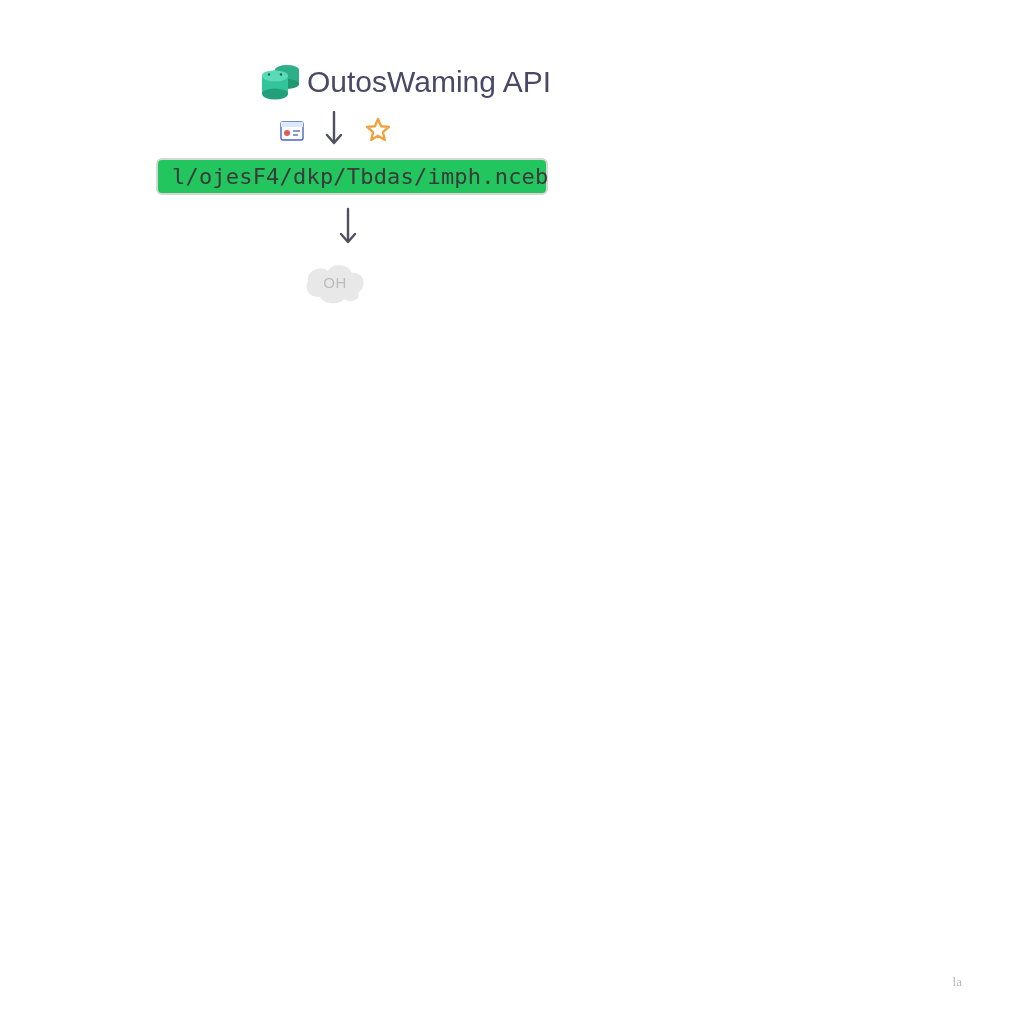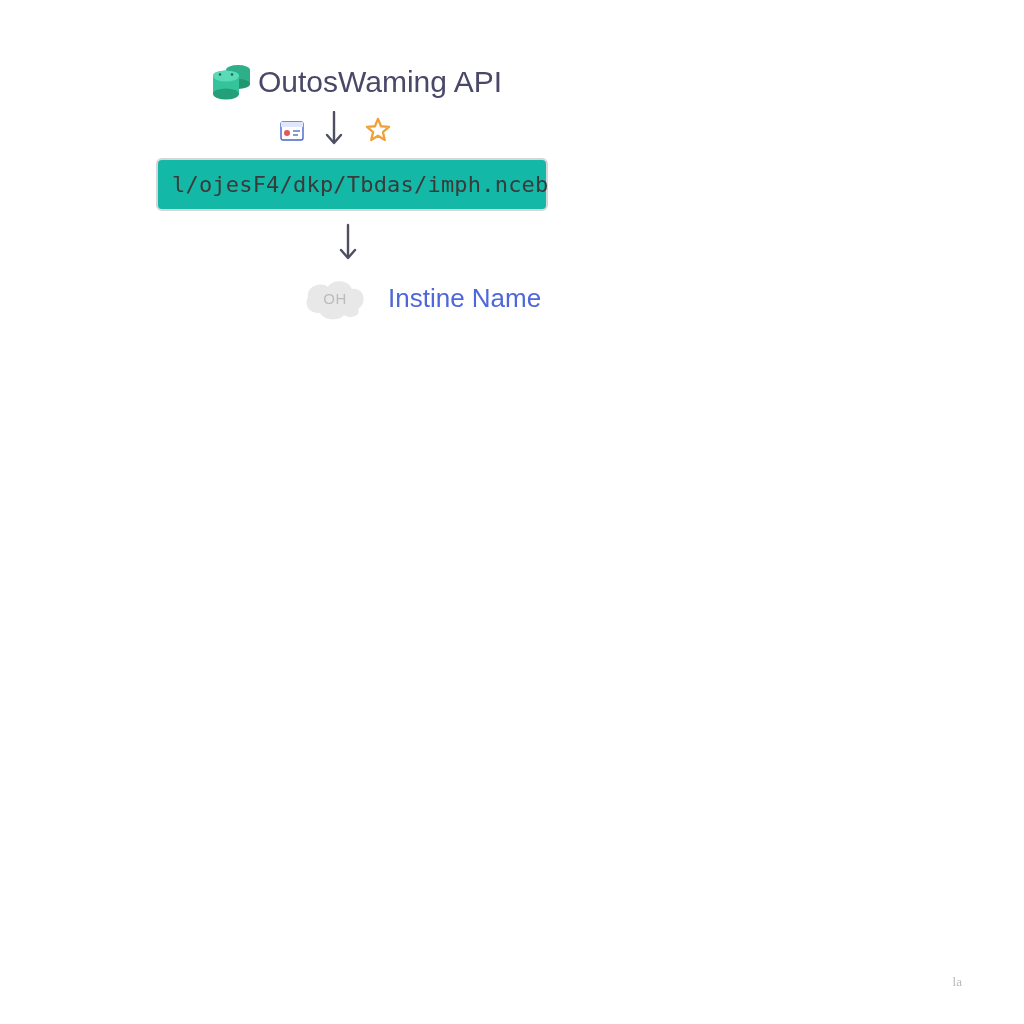--- a/index.html
+++ b/index.html
@@ -19,20 +19,21 @@
     top: 60px;
     width: 450px;
   }
 
   .row-api {
     display: flex;
     align-items: center;
     gap: 4px;
     margin-left: 60px;
     margin-bottom: 6px;
+    justify-content: center;
   }
 
   .api-title {
     font-size: 30px;
     font-weight: 500;
     color: #4a4868;
   }
 
   .icon-row {
     display: flex;
@@ -45,22 +46,22 @@
 
   .arrow-down {
     display: inline-block;
   }
   .arrow-down svg { display: block; }
 
   .path-box {
     margin-top: 8px;
     border: 2px solid #d6d6d6;
     border-radius: 6px;
-    background: #14b8a6;
-    padding: 12px 14px;
+    background: #22c55e;
+    padding: 4px 14px;
     font-family: ui-monospace, SFMono-Regular, Menlo, Consolas, monospace;
     font-size: 22px;
     color: #3a3a3a;
     letter-spacing: 0.2px;
     width: 360px;
     text-align: left;
     margin-left: 6px;
   }
 
   .arrow2-wrap {
@@ -181,18 +182,17 @@
         <path d="M20 38
                  C8 38 4 30 8 22
                  C6 12 20 6 28 12
                  C32 4 48 4 52 14
                  C64 12 68 28 58 34
                  C62 42 48 44 44 40
                  C40 46 24 46 20 38 Z" fill="#e8e8e8"></path>
       </svg>
       <span class="cloud-label">OH</span>
     </span>
-    <span class="instance-label">Instine Name</span>
   </div>
 
 </div>
 
 <div class="watermark">la</div>
 
 </body></html>

